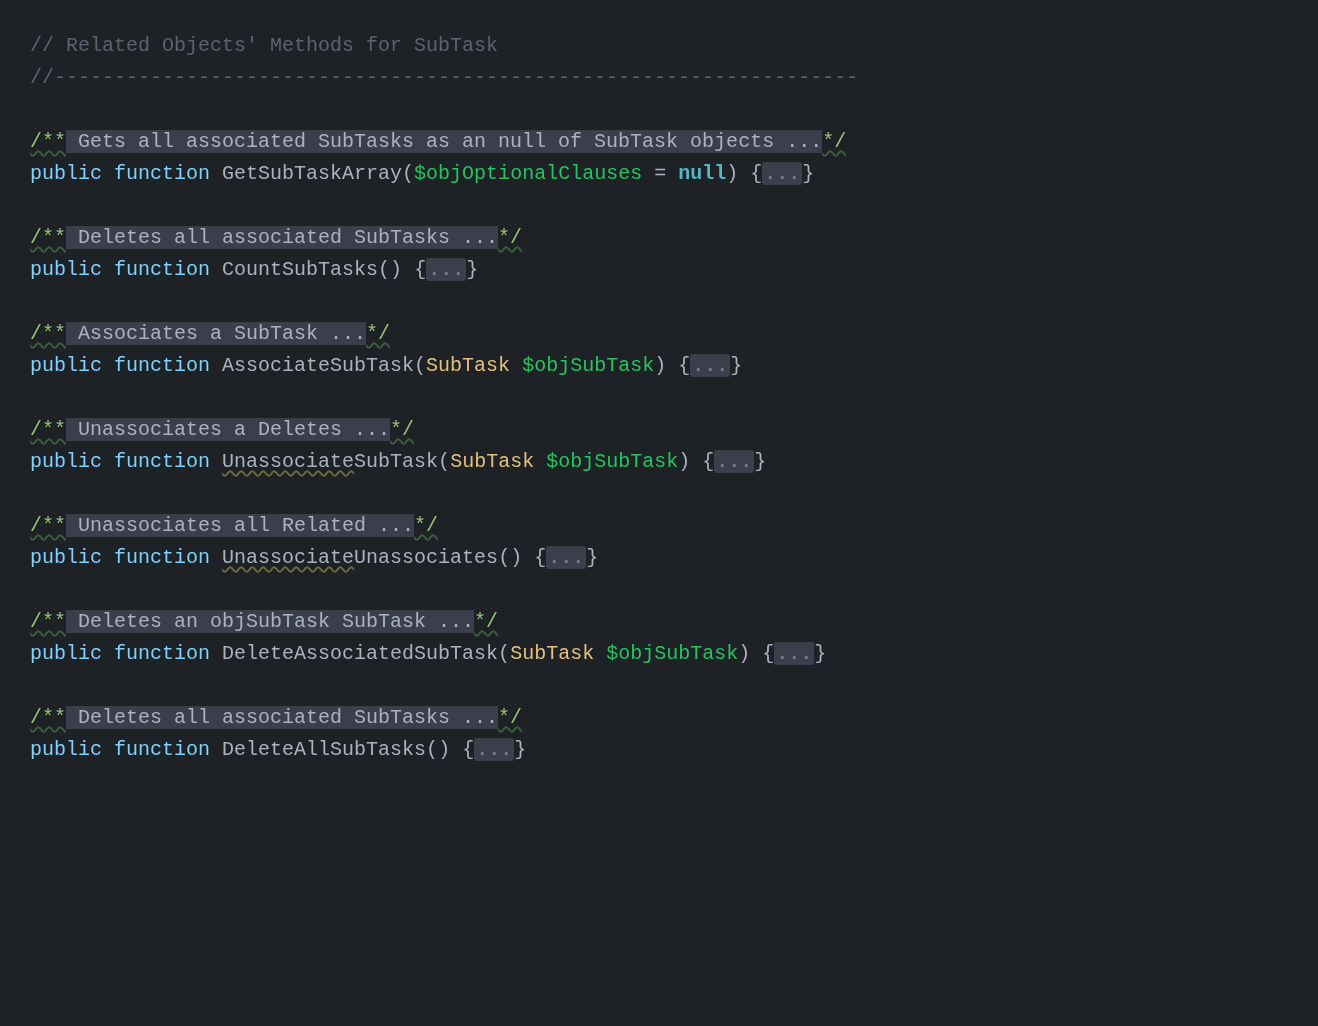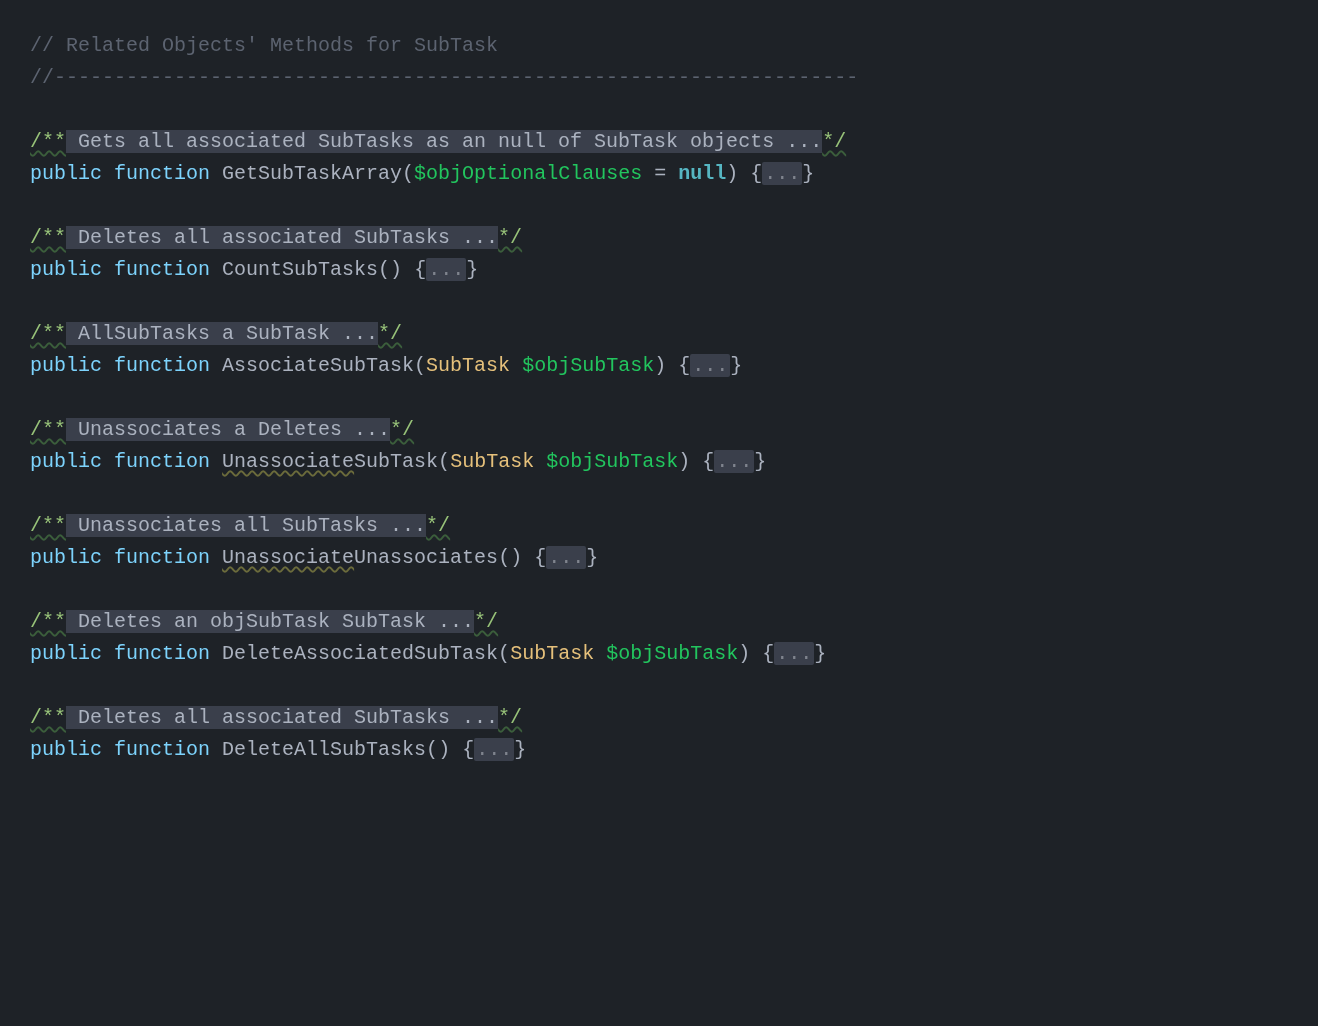--- a/index.html
+++ b/index.html
@@ -37,27 +37,27 @@
 
 <div class="code"><span class="comment">// Related Objects' Methods for SubTask</span>
 <span class="comment">//-------------------------------------------------------------------</span>
 
 <span class="doc-green squiggle">/**</span><span class="doc-block"> Gets all associated SubTasks as an null of SubTask objects ...</span><span class="doc-green squiggle">*/</span>
 <span class="kw">public</span> <span class="kw">function</span> <span class="fn">GetSubTaskArray</span><span class="punct">(</span><span class="kw2">$objOptionalClauses</span><span class="punct"> = </span><span class="null">null</span><span class="punct">)</span><span class="punct"> {</span><span class="fold">...</span><span class="punct">}</span>
 
 <span class="doc-green squiggle">/**</span><span class="doc-block"> Deletes all associated SubTasks ...</span><span class="doc-green squiggle">*/</span>
 <span class="kw">public</span> <span class="kw">function</span> <span class="fn">CountSubTasks</span><span class="punct">(</span><span class="punct">)</span><span class="punct"> {</span><span class="fold">...</span><span class="punct">}</span>
 
-<span class="doc-green squiggle">/**</span><span class="doc-block"> AllSubTasks a SubTask ...</span><span class="doc-green squiggle">*/</span>
+<span class="doc-green squiggle">/**</span><span class="doc-block"> Associates a SubTask ...</span><span class="doc-green squiggle">*/</span>
 <span class="kw">public</span> <span class="kw">function</span> <span class="fn">AssociateSubTask</span><span class="punct">(</span><span class="type">SubTask</span><span class="kw2"> $objSubTask</span><span class="punct">)</span><span class="punct"> {</span><span class="fold">...</span><span class="punct">}</span>
 
 <span class="doc-green squiggle">/**</span><span class="doc-block"> Unassociates a Deletes ...</span><span class="doc-green squiggle">*/</span>
 <span class="kw">public</span> <span class="kw">function</span> <span class="fn squiggle-y">Unassociate</span><span class="fn">SubTask</span><span class="punct">(</span><span class="type">SubTask</span><span class="kw2"> $objSubTask</span><span class="punct">)</span><span class="punct"> {</span><span class="fold">...</span><span class="punct">}</span>
 
-<span class="doc-green squiggle">/**</span><span class="doc-block"> Unassociates all SubTasks ...</span><span class="doc-green squiggle">*/</span>
+<span class="doc-green squiggle">/**</span><span class="doc-block"> Unassociates all Related ...</span><span class="doc-green squiggle">*/</span>
 <span class="kw">public</span> <span class="kw">function</span> <span class="fn squiggle-y">Unassociate</span><span class="fn">Unassociates</span><span class="punct">(</span><span class="punct">)</span><span class="punct"> {</span><span class="fold">...</span><span class="punct">}</span>
 
 <span class="doc-green squiggle">/**</span><span class="doc-block"> Deletes an objSubTask SubTask ...</span><span class="doc-green squiggle">*/</span>
 <span class="kw">public</span> <span class="kw">function</span> <span class="fn">DeleteAssociatedSubTask</span><span class="punct">(</span><span class="type">SubTask</span><span class="kw2"> $objSubTask</span><span class="punct">)</span><span class="punct"> {</span><span class="fold">...</span><span class="punct">}</span>
 
 <span class="doc-green squiggle">/**</span><span class="doc-block"> Deletes all associated SubTasks ...</span><span class="doc-green squiggle">*/</span>
 <span class="kw">public</span> <span class="kw">function</span> <span class="fn">DeleteAllSubTasks</span><span class="punct">(</span><span class="punct">)</span><span class="punct"> {</span><span class="fold">...</span><span class="punct">}</span>
 </div>
 
 </body></html>

